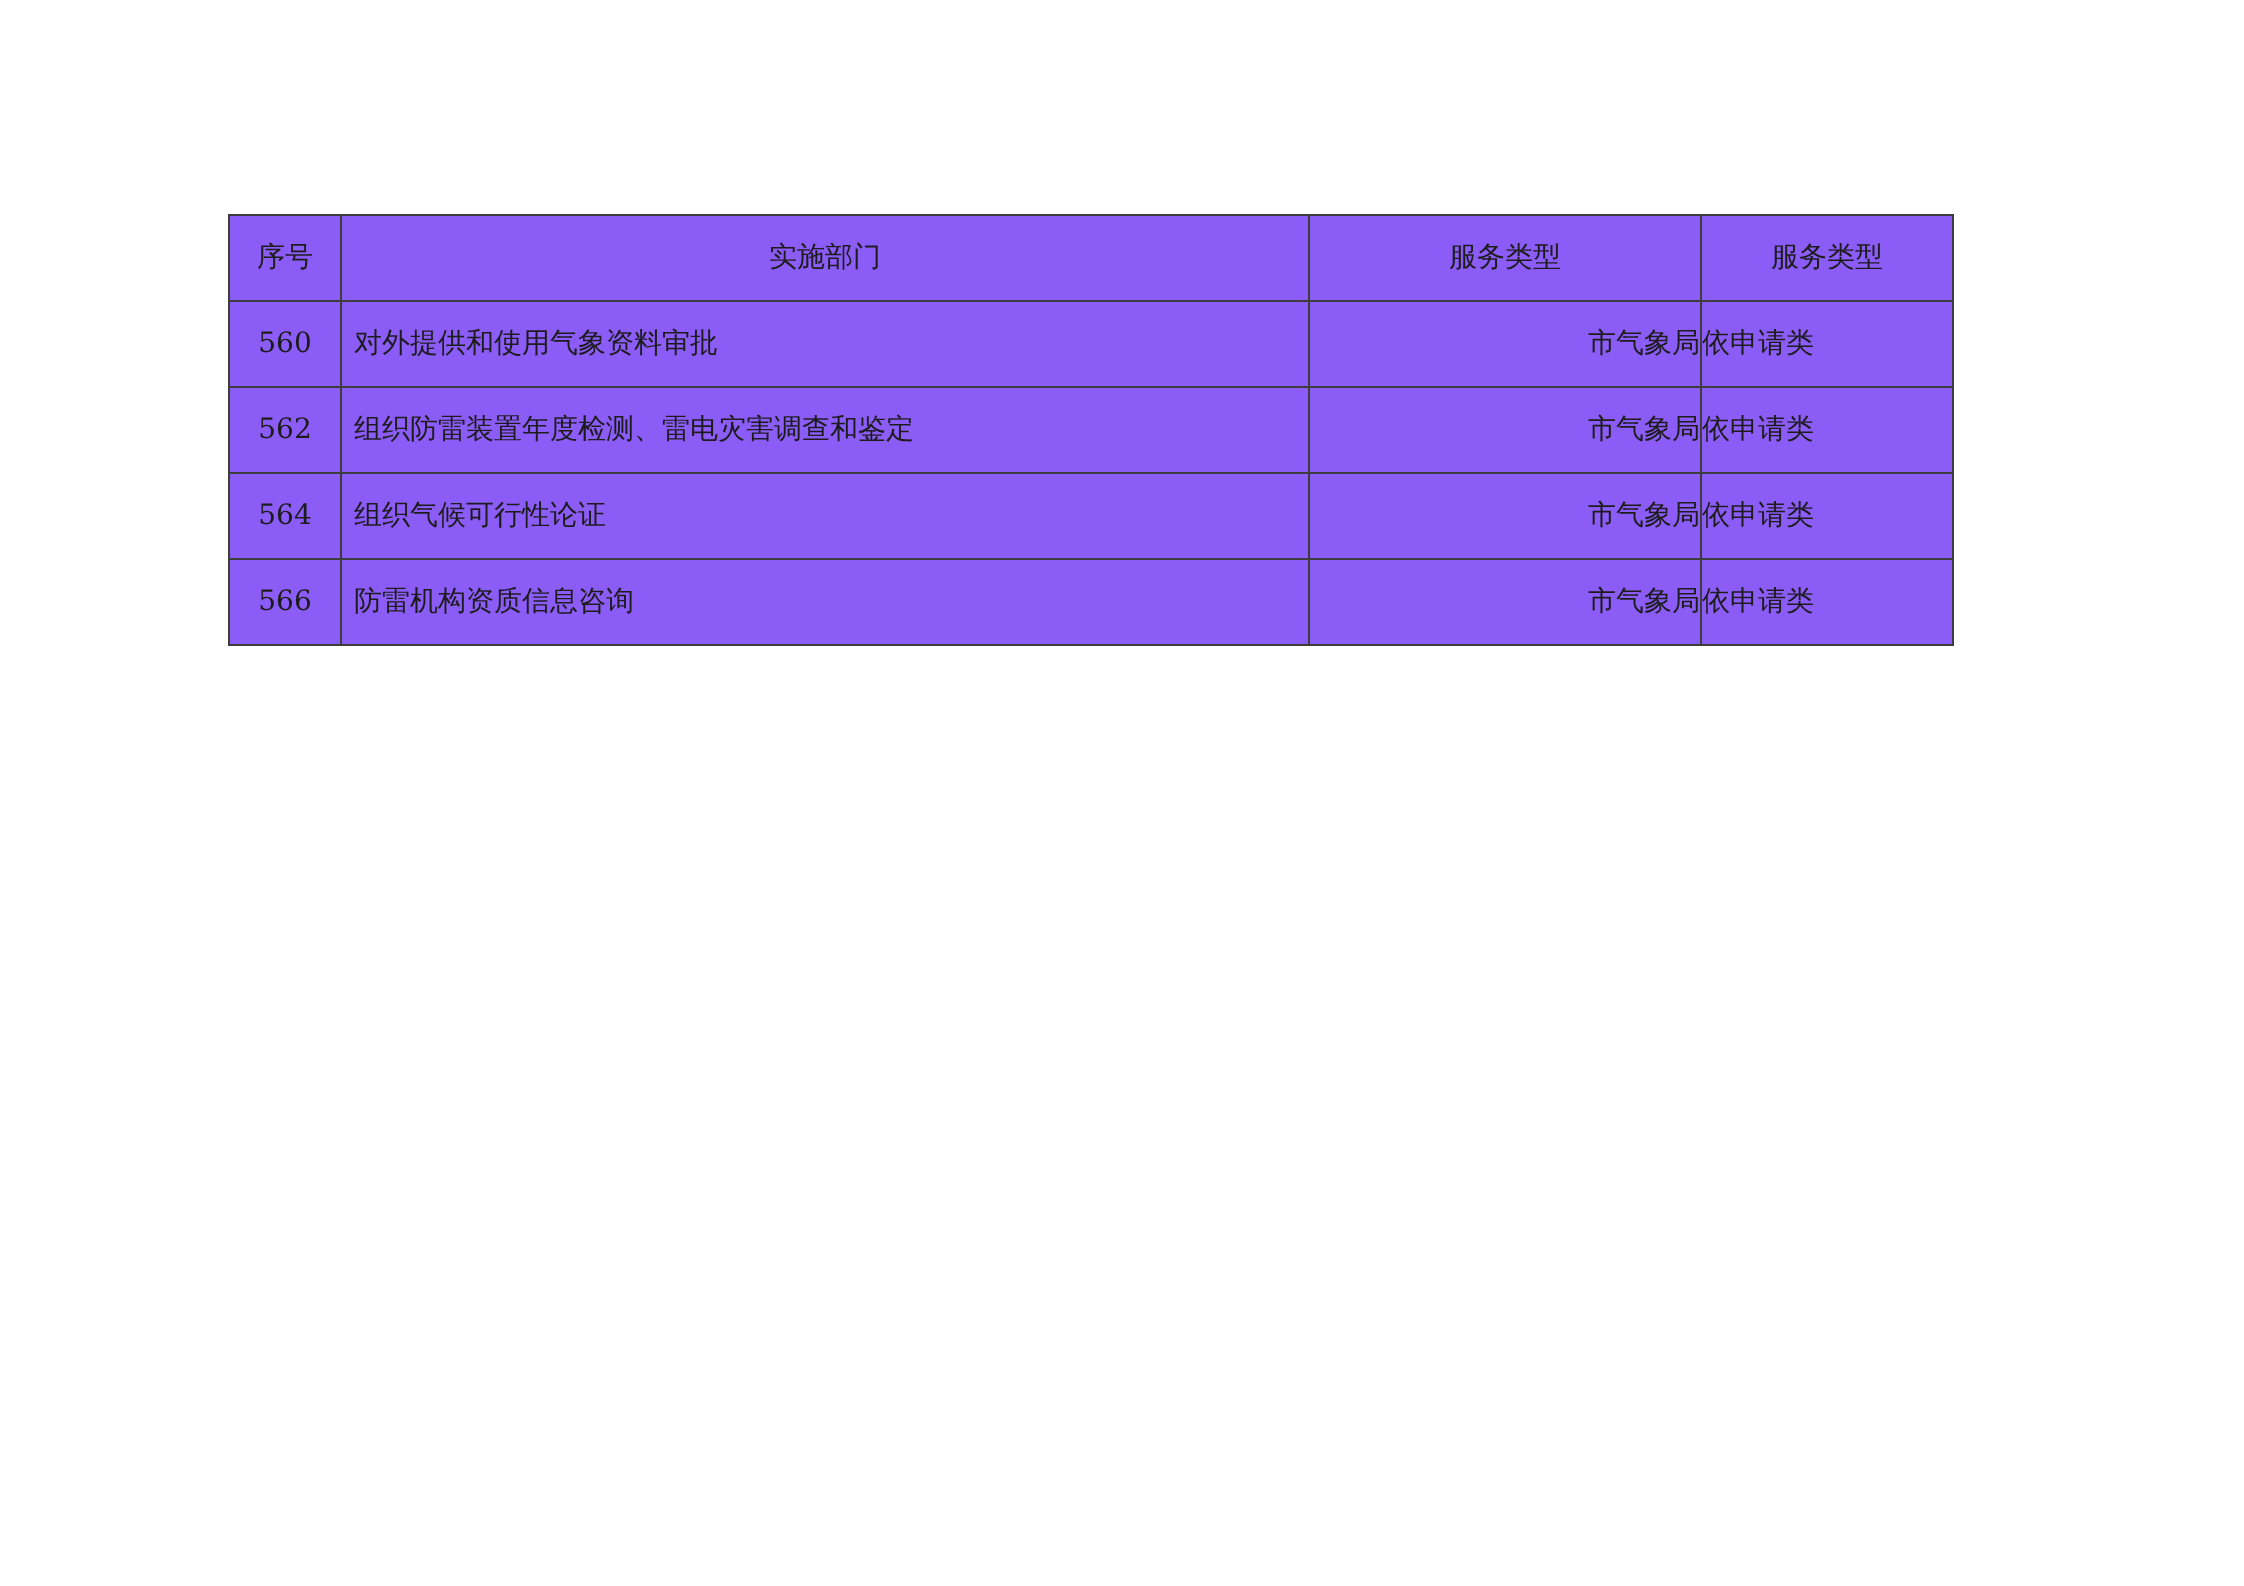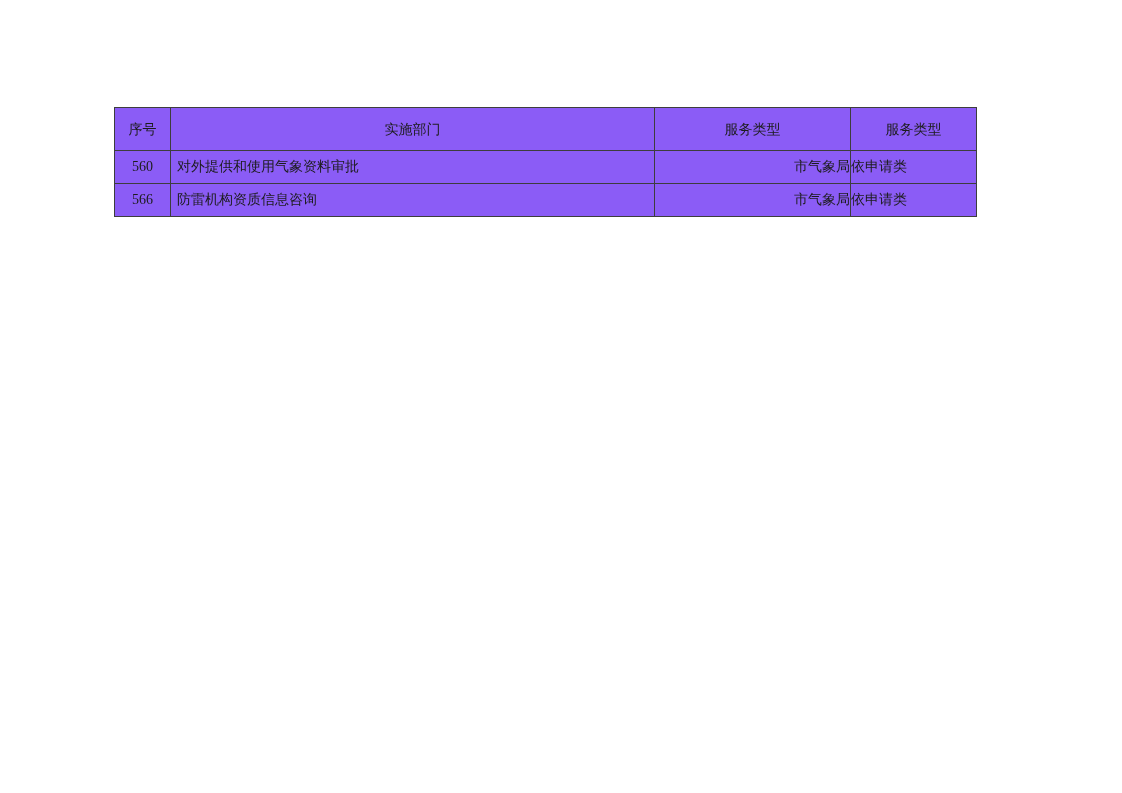--- a/index.html
+++ b/index.html
@@ -39,21 +39,21 @@
     font-weight: normal;
     font-size: 14px;
     line-height: 1;
     padding: 0;
     vertical-align: middle;
     background: #8b5cf6;
     white-space: nowrap;
     overflow: hidden;
   }
   .items-table thead tr { height: 43px; }
-  .items-table tbody tr { height: 33px; font-family: Liberation Serif, serif; }
+  .items-table tbody tr { height: 43px; }
   .items-table th { text-align: center; }
   .col-index  { width: 56px;  text-align: center; }
   .col-name   { width: 484px; text-align: left; }
   .col-dept   { width: 196px; text-align: right; }
   .col-type   { width: 126px; text-align: left; }
   td.col-name { padding-left: 6px; }
 </style>
 </head>
 <body>
 
@@ -75,20 +75,32 @@
         </tr>
       </thead>
       <tbody>
           <tr>
     <td class="col-index">560</td>
     <td class="col-name">对外提供和使用气象资料审批</td>
     <td class="col-dept">市气象局</td>
     <td class="col-type">依申请类</td>
   </tr>
           <tr>
+    <td class="col-index">562</td>
+    <td class="col-name">组织防雷装置年度检测、雷电灾害调查和鉴定</td>
+    <td class="col-dept">市气象局</td>
+    <td class="col-type">依申请类</td>
+  </tr>
+          <tr>
+    <td class="col-index">564</td>
+    <td class="col-name">组织气候可行性论证</td>
+    <td class="col-dept">市气象局</td>
+    <td class="col-type">依申请类</td>
+  </tr>
+          <tr>
     <td class="col-index">566</td>
     <td class="col-name">防雷机构资质信息咨询</td>
     <td class="col-dept">市气象局</td>
     <td class="col-type">依申请类</td>
   </tr>
         </tbody>
     </table>
   </div>
 </div>
 

